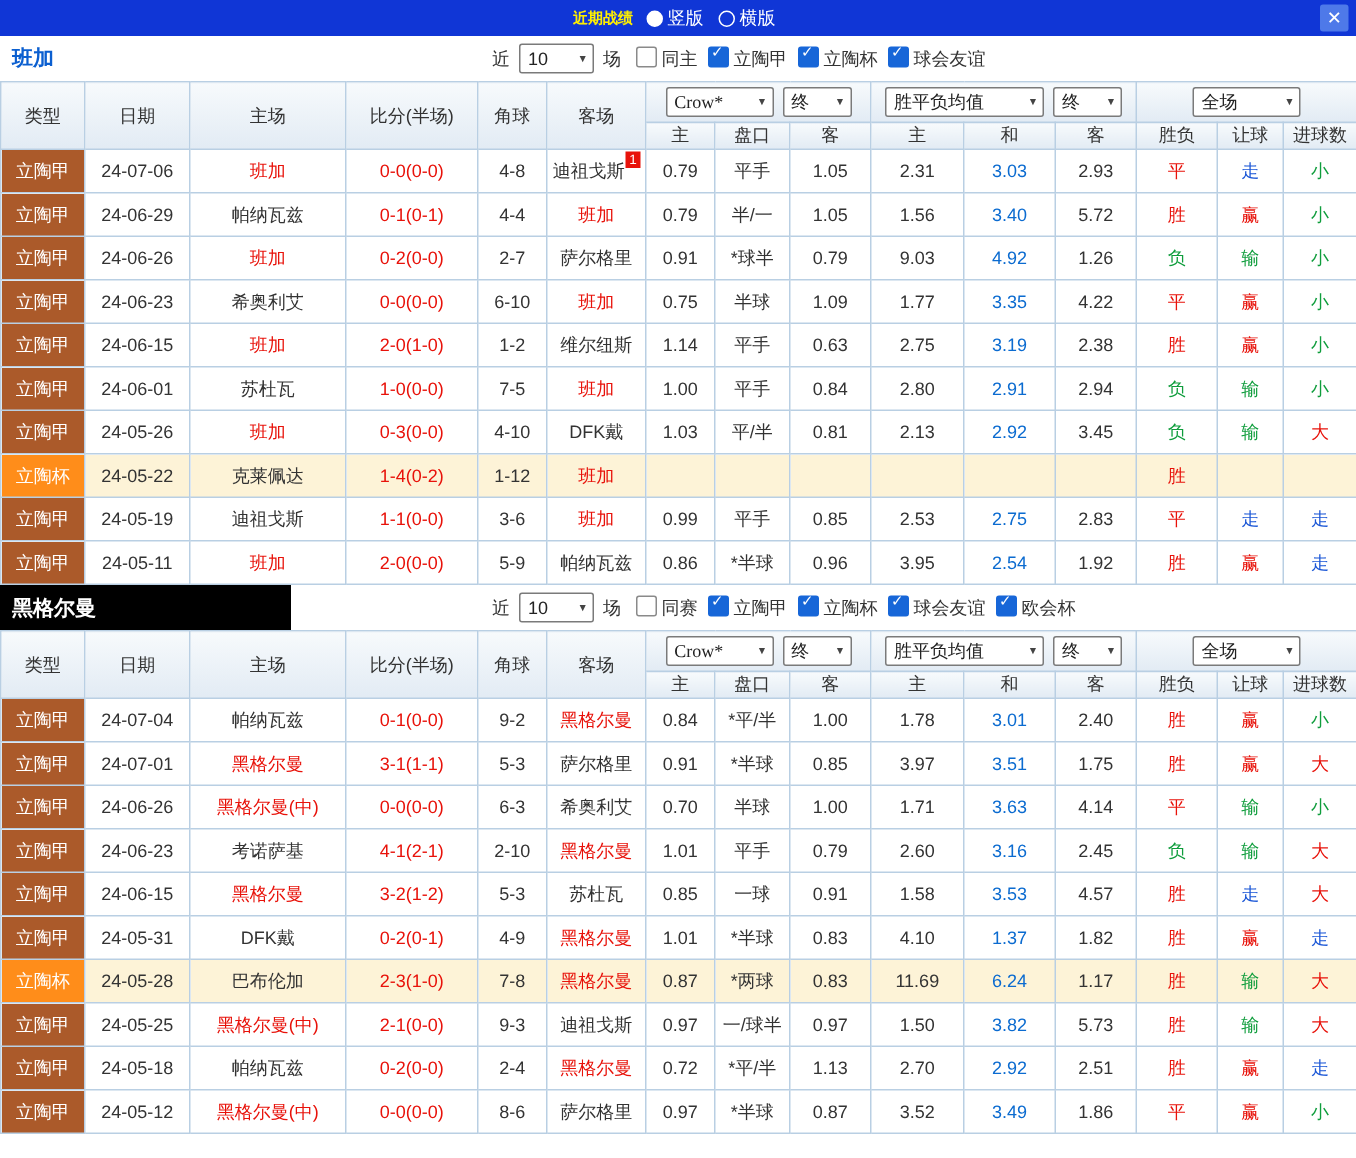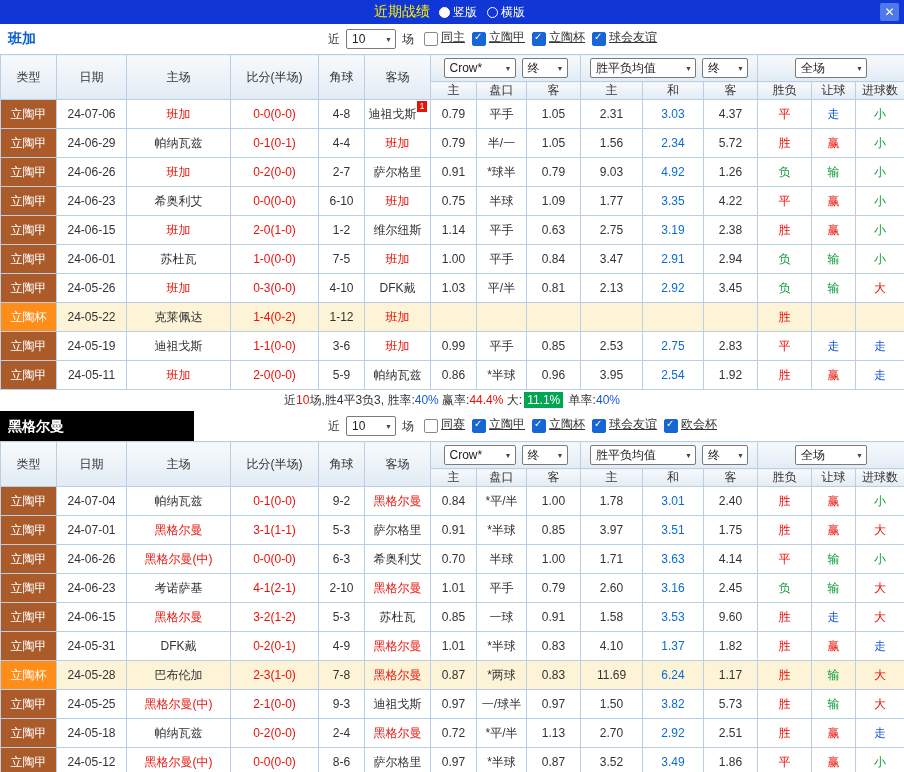--- a/index.html
+++ b/index.html
@@ -1,45 +1,45 @@
 <!DOCTYPE html>
 <html><head>
 <meta charset="utf-8">
 <style>
   html,body{margin:0;padding:0;}
   body{width:904px;background:#fff;font-family:"Liberation Sans","DejaVu Sans",sans-serif;font-size:12px;color:#333;}
   .window{width:904px;}
 
   
   .titlebar{height:24px;background:#1036d6;position:relative;display:flex;align-items:center;justify-content:center;color:#fff;}
-  .titlebar .title{color:#ffef00;font-weight:normal;font-size:14px;margin-right:4px;}
+  .titlebar .title{color:#ffef00;font-weight:bold;font-size:10px;margin-right:4px;}
   .radio-opt{display:inline-flex;align-items:center;gap:3px;margin:12px 5px;cursor:pointer;font-size:12px;}
   .radio{width:9px;height:9px;border:1px solid #fff;border-radius:50%;display:inline-block;}
   .radio.on{background:#fff;}
   .close-btn{position:absolute;right:5px;top:3px;width:19px;height:18px;background:#4e79e9;border-radius:2px;display:flex;align-items:center;justify-content:center;font-size:12px;font-weight:bold;cursor:pointer;}
 
   
   .section-head{height:30px;position:relative;display:flex;align-items:center;background:#fff;}
   .team-name.blue{color:#0b5fd0;font-weight:bold;font-size:14px;margin-left:8px;}
   .team-name.dark{background:#000;color:#fff;font-weight:bold;font-size:14px;height:30px;line-height:30px;padding-left:8px;width:186px;}
   .filters{position:absolute;left:325px;display:flex;align-items:center;}
   .filters .lbl{margin:0 3px;}
-  .opt{display:inline-flex;align-items:flex-end;margin-left:7px;cursor:pointer;text-decoration:underline;}
+  .opt{display:inline-flex;align-items:flex-start;margin-left:7px;cursor:pointer;}
   .cb{width:12px;height:12px;border:1px solid #8a8a8a;background:#fff;display:inline-block;margin-right:3px;position:relative;border-radius:2px;}
   .cb.on{background:#1766d8;border-color:#1766d8;}
   .cb.on::after{content:"✓";position:absolute;left:1px;top:-2px;color:#fff;font-size:10px;font-weight:bold;}
 
   
   .sel{display:inline-flex;align-items:center;justify-content:space-between;border:1px solid #7a7a7a;background:#fff;height:18px;padding:0 3px 0 5px;border-radius:2px;cursor:pointer;font-size:12px;color:#222;}
   .sel .caret{font-size:7px;color:#444;margin-left:5px;}
   .sel-count{width:40px;margin:0 3px;}
   .sel-sm{min-width:36px;}
   .sel-md{min-width:62px;}
   .sel-lg{min-width:96px;}
-  .dd-wrap{display:flex;justify-content:center;align-items:center;gap:6px;}
+  .dd-wrap{display:flex;justify-content:center;align-items:center;gap:6px;font-family:Liberation Serif, serif;}
 
   
   table{width:904px;table-layout:fixed;border-collapse:collapse;}
   th,td{border:1px solid #b9cfe3;text-align:center;padding:0;white-space:nowrap;overflow:hidden;}
   thead th{background:linear-gradient(#f7fafc,#e2ebf4);font-weight:normal;color:#333;}
   thead tr.top th{height:26px;}
   thead tr.sub th{height:17px;}
   tbody td{height:28px;background:#fff;}
   td.type{color:#fff;}
   td.type.league{background:#ab5a2a;}
@@ -183,38 +183,38 @@
             <td>24-07-06</td>
             <td><span class="focus">班加</span></td>
             <td class="score">0-0(0-0)</td>
             <td>4-8</td>
             <td><span>迪祖戈斯</span><sup class="badge">1</sup></td>
             <td>0.79</td>
             <td>平手</td>
             <td>1.05</td>
             <td>2.31</td>
             <td class="eu-draw">3.03</td>
-            <td>4.37</td>
+            <td>2.93</td>
             <td><span class="draw">平</span></td>
             <td><span class="push">走</span></td>
             <td><span class="under">小</span></td>
           </tr>
 
           <tr>
             <td class="type league">立陶甲</td>
             <td>24-06-29</td>
             <td><span>帕纳瓦兹</span></td>
             <td class="score">0-1(0-1)</td>
             <td>4-4</td>
             <td><span class="focus">班加</span></td>
             <td>0.79</td>
             <td>半/一</td>
             <td>1.05</td>
             <td>1.56</td>
-            <td class="eu-draw">2.34</td>
+            <td class="eu-draw">3.40</td>
             <td>5.72</td>
             <td><span class="win">胜</span></td>
             <td><span class="win">赢</span></td>
             <td><span class="under">小</span></td>
           </tr>
 
           <tr>
             <td class="type league">立陶甲</td>
             <td>24-06-26</td>
             <td><span class="focus">班加</span></td>
@@ -271,21 +271,21 @@
           <tr>
             <td class="type league">立陶甲</td>
             <td>24-06-01</td>
             <td><span>苏杜瓦</span></td>
             <td class="score">1-0(0-0)</td>
             <td>7-5</td>
             <td><span class="focus">班加</span></td>
             <td>1.00</td>
             <td>平手</td>
             <td>0.84</td>
-            <td>3.47</td>
+            <td>2.80</td>
             <td class="eu-draw">2.91</td>
             <td>2.94</td>
             <td><span class="lose">负</span></td>
             <td><span class="lose">输</span></td>
             <td><span class="under">小</span></td>
           </tr>
 
           <tr>
             <td class="type league">立陶甲</td>
             <td>24-05-26</td>
@@ -353,21 +353,20 @@
             <td>3.95</td>
             <td class="eu-draw">2.54</td>
             <td>1.92</td>
             <td><span class="win">胜</span></td>
             <td><span class="win">赢</span></td>
             <td><span class="push">走</span></td>
           </tr>
         </tbody>
     </table>
 
-    <div class="summary"><span><span class="seg">近</span><span class="seg red">10</span><span class="seg">场,胜4平3负3, 胜率:</span><span class="seg blue">40%</span><span class="seg"> 赢率:</span><span class="seg red">44.4%</span><span class="seg"> 大:</span><span class="seg green-badge">11.1%</span><span class="seg"> 单率:</span><span class="seg blue">40%</span></span></div>
   </section>
 
   <section>
     <div class="section-head">
       <span class="team-name dark">黑格尔曼</span>
       <div class="filters">
         <span class="lbl">近</span>
         <span class="sel sel-count">
             <span>10</span>
             <span class="caret">▼</span>
@@ -542,21 +541,21 @@
             <td>24-06-15</td>
             <td><span class="focus">黑格尔曼</span></td>
             <td class="score">3-2(1-2)</td>
             <td>5-3</td>
             <td><span>苏杜瓦</span></td>
             <td>0.85</td>
             <td>一球</td>
             <td>0.91</td>
             <td>1.58</td>
             <td class="eu-draw">3.53</td>
-            <td>9.60</td>
+            <td>4.57</td>
             <td><span class="win">胜</span></td>
             <td><span class="push">走</span></td>
             <td><span class="over">大</span></td>
           </tr>
 
           <tr>
             <td class="type league">立陶甲</td>
             <td>24-05-31</td>
             <td><span>DFK戴</span></td>
             <td class="score">0-2(0-1)</td>

